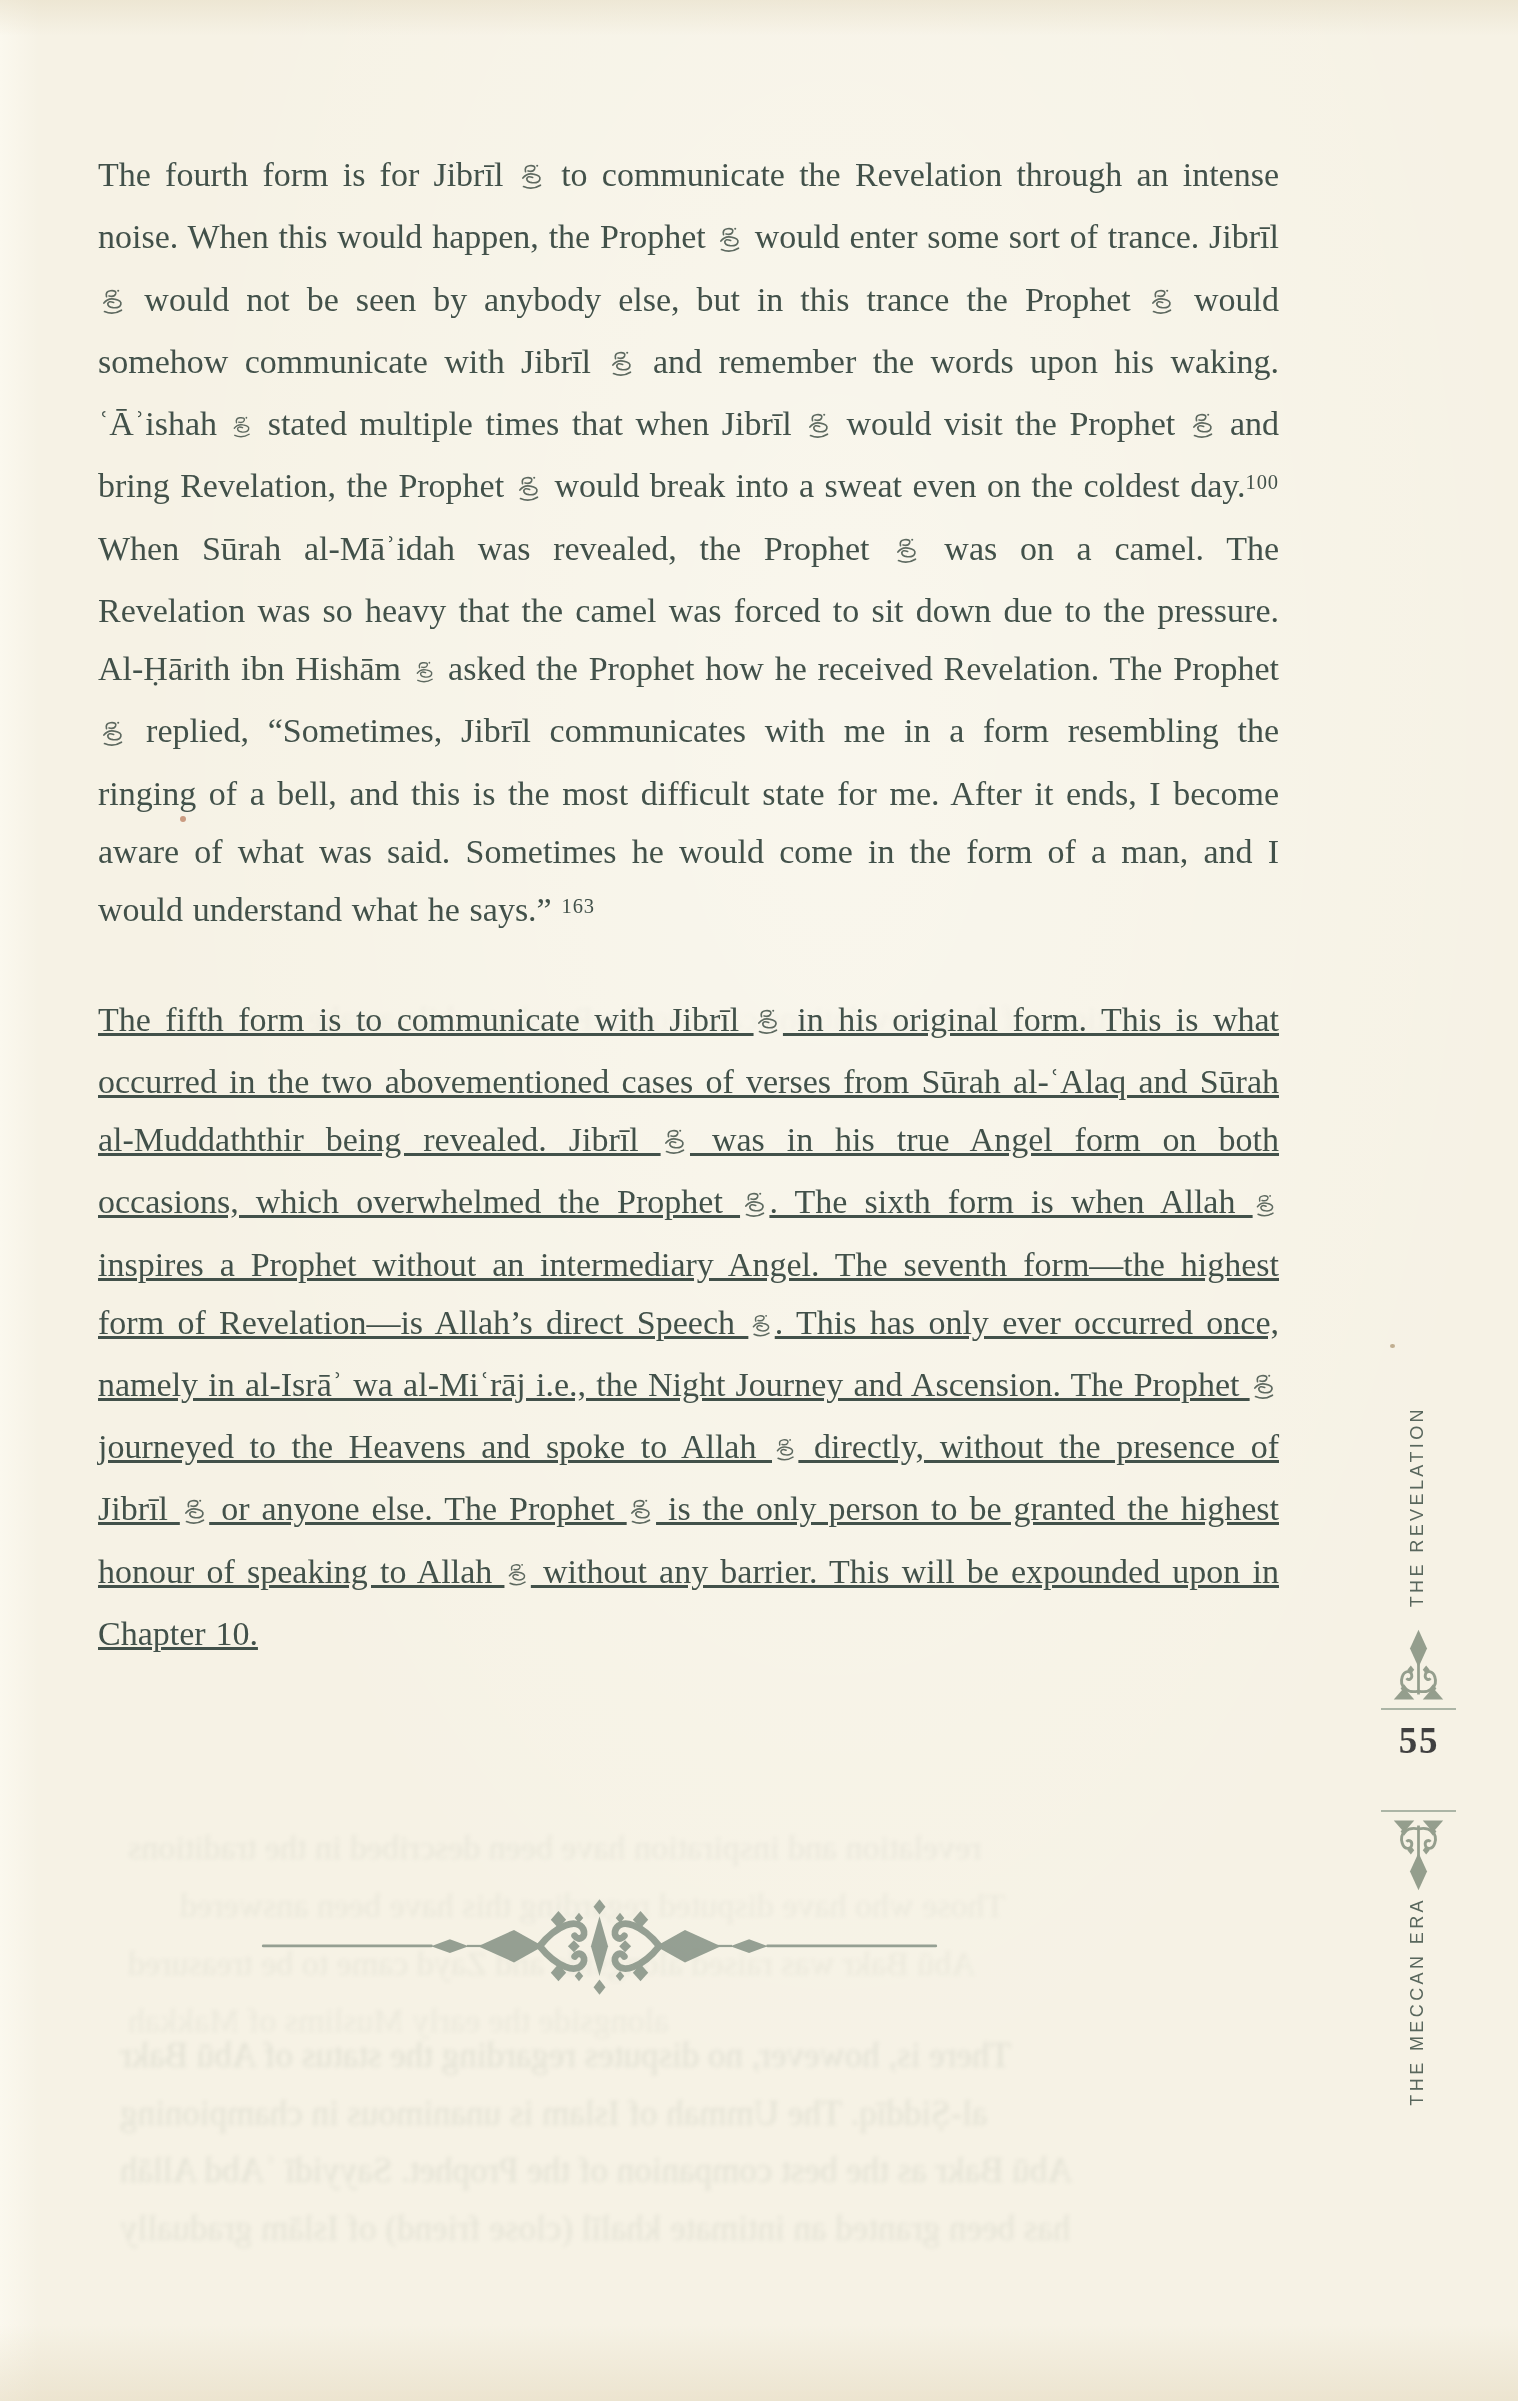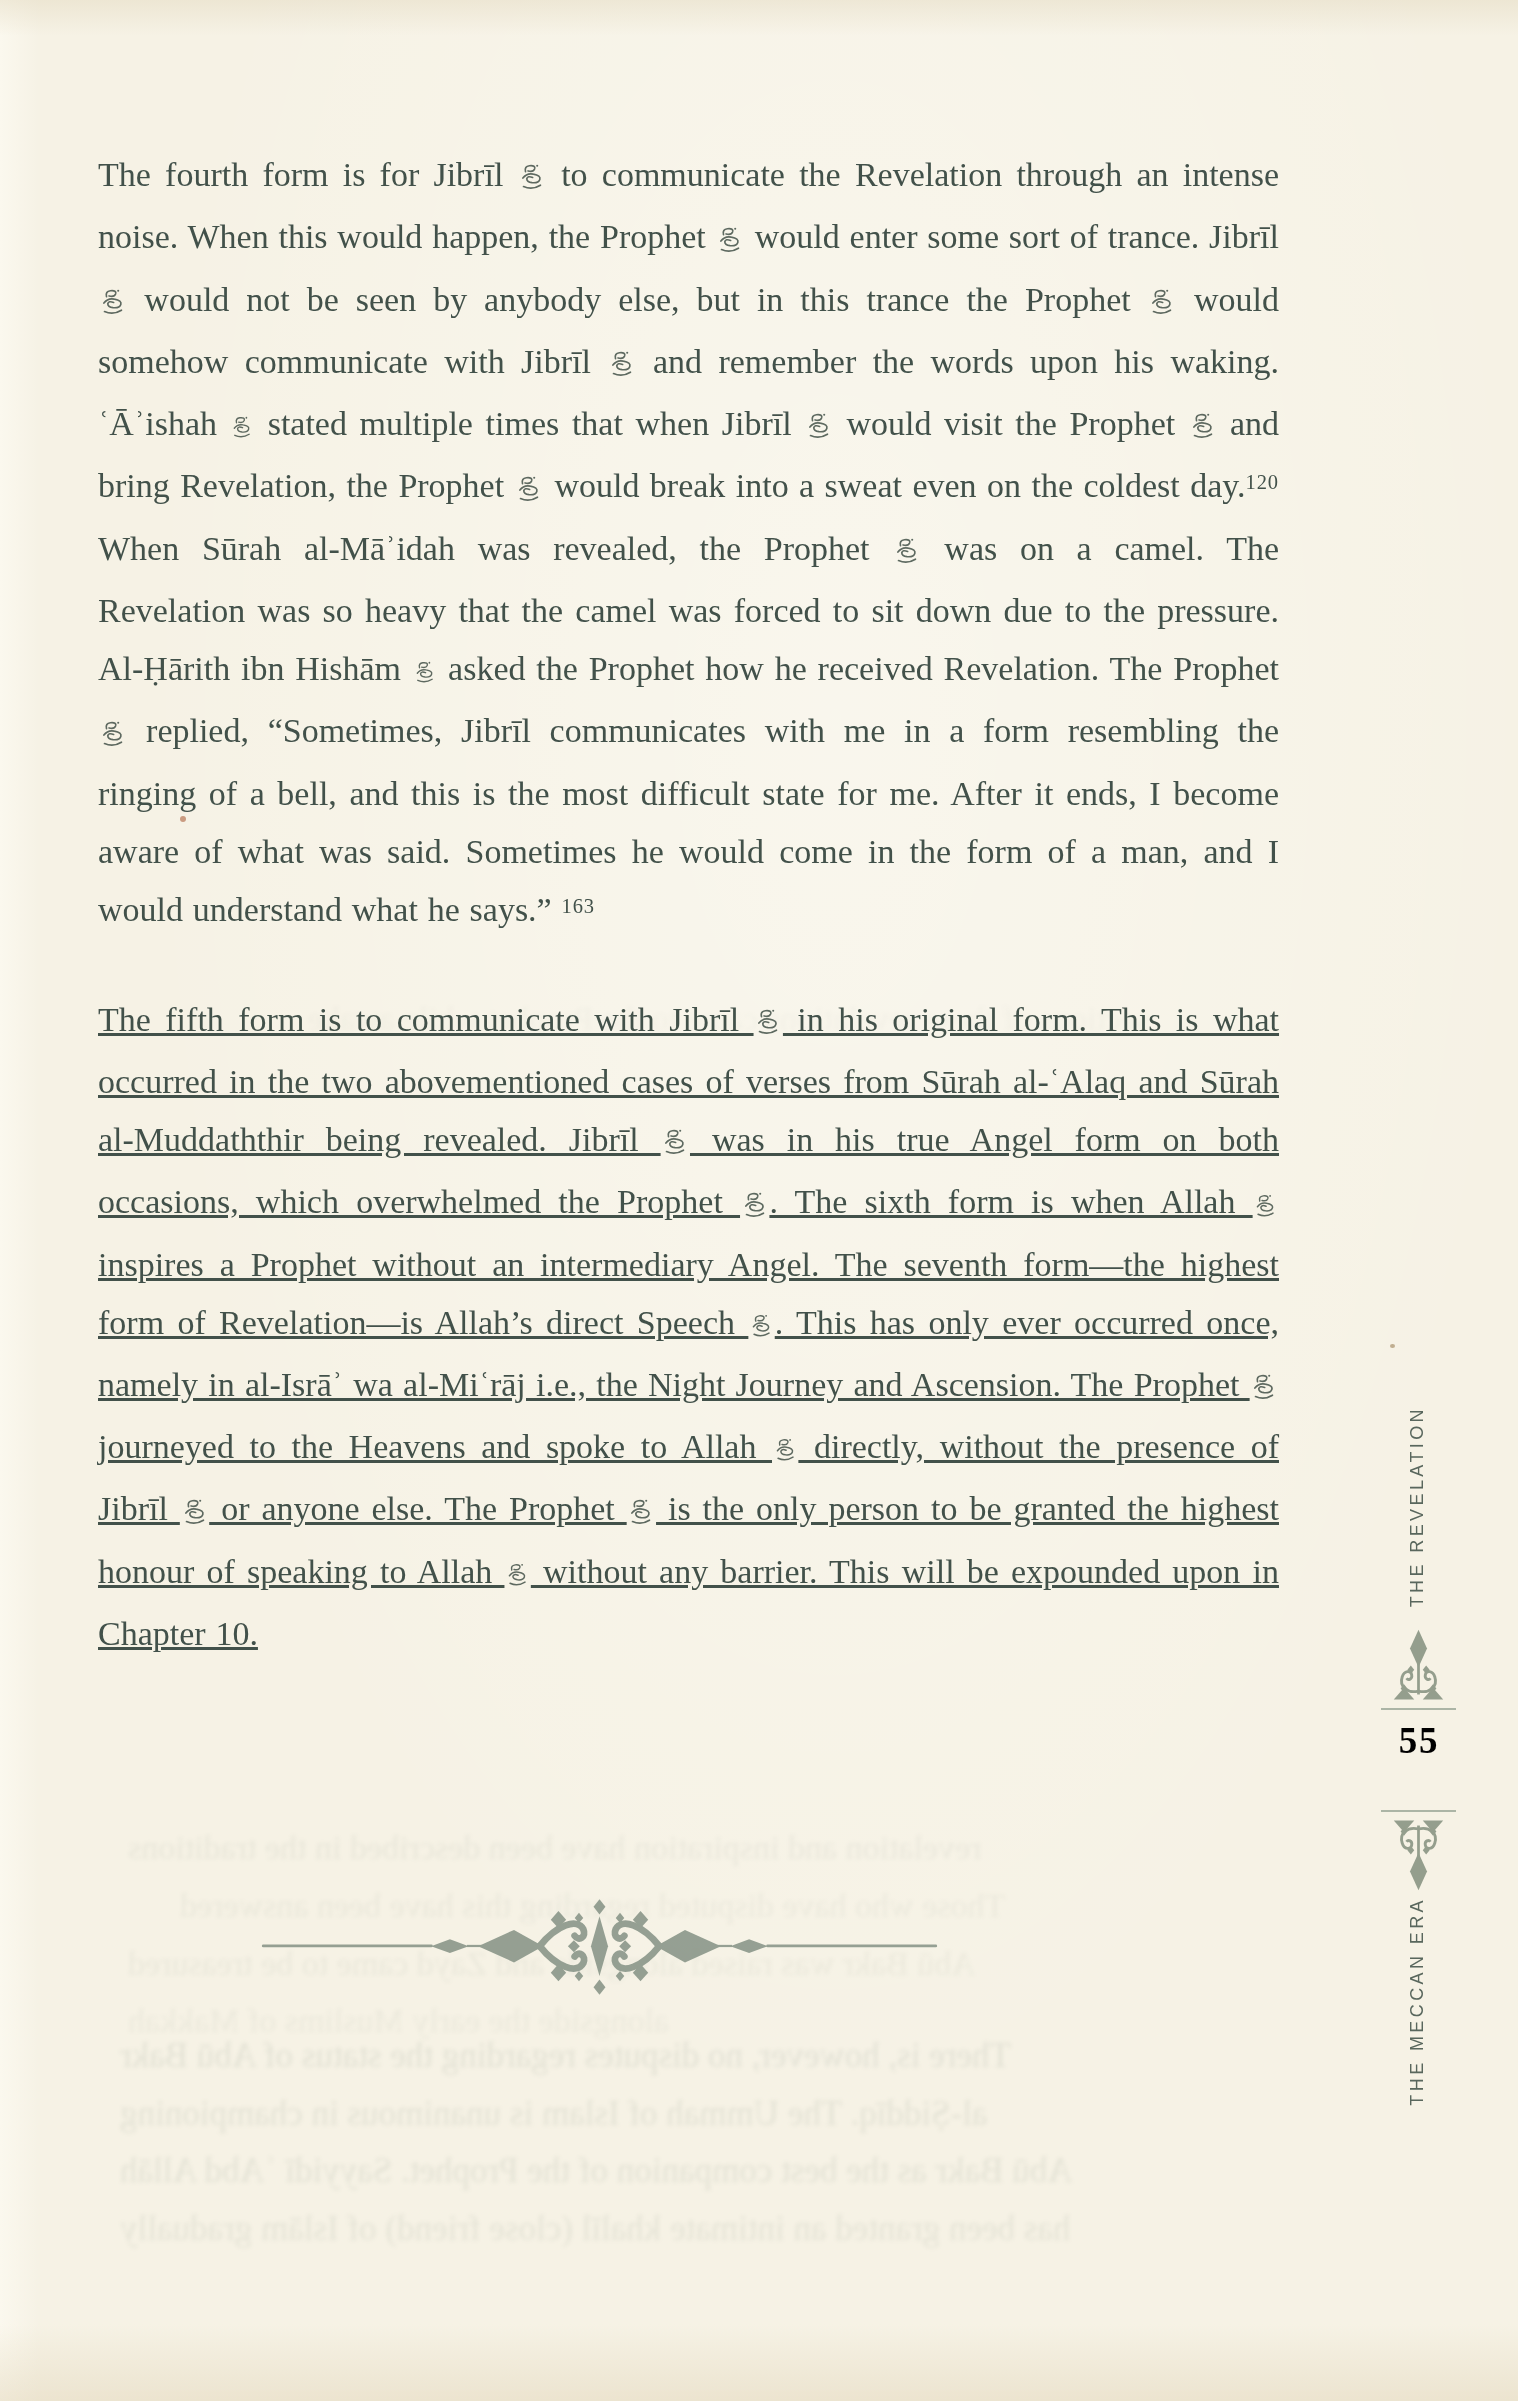--- a/index.html
+++ b/index.html
@@ -48,21 +48,21 @@
   #label-revelation{left:1407px;top:1406px;}
   #label-meccan{left:1407px;top:1897px;}
   .finial{position:absolute;left:1390px;width:57px;height:75px;z-index:10;color:#84907e;opacity:.85;}
   #finial-top{top:1628px;}
   #finial-bottom{top:1817px;transform:scaleY(-1);}
   .rule{position:absolute;left:1381px;width:75px;height:1.7px;background:#9aa596;opacity:.8;z-index:10;}
   #rule-top{top:1708px;}
   #rule-bottom{top:1810px;}
   .page-num{
     position:absolute;left:1378px;top:1719px;width:82px;text-align:center;z-index:10;
-    font-size:37px;font-weight:bold;color:#000000;letter-spacing:1.7px;
+    font-size:37px;font-weight:bold;color:#404040;letter-spacing:1.7px;
   }
   .speck{position:absolute;border-radius:50%;z-index:6;}
   #speck-1{left:180px;top:816px;width:6px;height:6px;background:#a5532e;opacity:.55;}
   #speck-2{left:1390px;top:1344px;width:5.1px;height:4.3px;background:#8a6a3c;opacity:.5;}
 </style>
 </head>
 <body>
 
 <svg width="0" height="0" style="position:absolute" aria-hidden="true">
   <defs>
@@ -124,21 +124,21 @@
         </svg></span> would somehow communicate with Jibrīl <span class="hon hon-as"><svg viewBox="0 0 40 44" aria-hidden="true">
           <use href="#seal"></use>
         </svg></span> and remember the words upon his waking. ʿĀʾishah <span class="hon hon-ra"><svg viewBox="0 0 40 44" aria-hidden="true">
           <use href="#seal"></use>
         </svg></span> stated multiple times that when Jibrīl <span class="hon hon-as"><svg viewBox="0 0 40 44" aria-hidden="true">
           <use href="#seal"></use>
         </svg></span> would visit the Prophet <span class="hon hon-saw"><svg viewBox="0 0 40 44" aria-hidden="true">
           <use href="#seal"></use>
         </svg></span> and bring Revelation, the Prophet <span class="hon hon-saw"><svg viewBox="0 0 40 44" aria-hidden="true">
           <use href="#seal"></use>
-        </svg></span> would break into a sweat even on the coldest day.<sup class="fn">120</sup> When Sūrah al-Māʾidah was revealed, the Prophet <span class="hon hon-saw"><svg viewBox="0 0 40 44" aria-hidden="true">
+        </svg></span> would break into a sweat even on the coldest day.<sup class="fn">100</sup> When Sūrah al-Māʾidah was revealed, the Prophet <span class="hon hon-saw"><svg viewBox="0 0 40 44" aria-hidden="true">
           <use href="#seal"></use>
         </svg></span> was on a camel. The Revelation was so heavy that the camel was forced to sit down due to the pressure. Al-Ḥārith ibn Hishām <span class="hon hon-ra"><svg viewBox="0 0 40 44" aria-hidden="true">
           <use href="#seal"></use>
         </svg></span> asked the Prophet how he received Revelation. The Prophet <span class="hon hon-saw"><svg viewBox="0 0 40 44" aria-hidden="true">
           <use href="#seal"></use>
         </svg></span> replied, “Sometimes, Jibrīl communicates with me in a form resembling the ringing of a bell, and this is the most difficult state for me. After it ends, I become aware of what was said. Sometimes he would come in the form of a man, and I would understand what he says.” <sup class="fn">163</sup></p>
   <p class="para">The fifth form is to communicate with Jibrīl <span class="hon hon-as"><svg viewBox="0 0 40 44" aria-hidden="true">
           <use href="#seal"></use>
         </svg></span> in his original form. This is what occurred in the two abovementioned cases of verses from Sūrah al-ʿAlaq and Sūrah al-Muddaththir being revealed. Jibrīl <span class="hon hon-as"><svg viewBox="0 0 40 44" aria-hidden="true">
           <use href="#seal"></use>

